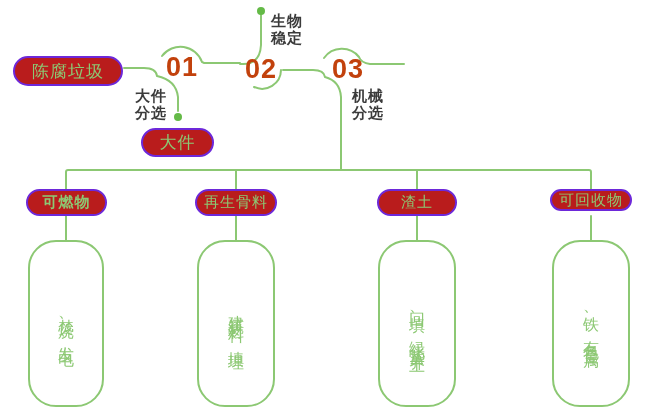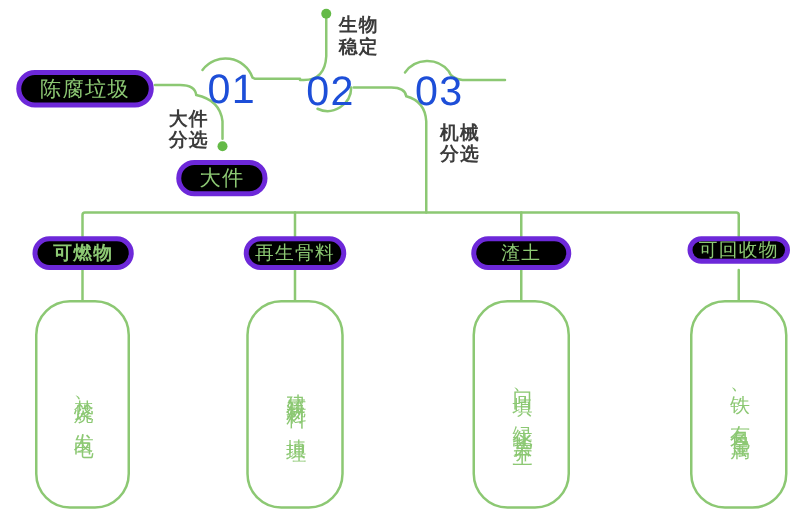--- a/index.html
+++ b/index.html
@@ -3,28 +3,28 @@
 <meta charset="utf-8">
 <style>
   html,body{margin:0;padding:0;background:#ffffff;}
   .stage{
     position:relative;width:648px;height:416px;background:#ffffff;overflow:hidden;
     font-family:"Liberation Sans","DejaVu Sans",sans-serif;
   }
   .stage svg{position:absolute;left:0;top:0;}
   .pill{
     position:absolute;box-sizing:border-box;
-    border:4px solid #6d28d9;border-radius:999px;
+    border:2px solid #6d28d9;border-radius:999px;
     color:#8CC873;display:flex;align-items:center;justify-content:center;
-    background:#000000;white-space:nowrap;
+    background:#b91c1c;white-space:nowrap;
   }
   .pill.big{font-size:17px;letter-spacing:1px;}
   .pill.small{font-size:15px;letter-spacing:1px;}
   .num{
-    position:absolute;color:#1d4ed8;font-size:33px;font-weight:400;
+    position:absolute;color:#c2410c;font-size:27px;font-weight:700;
     letter-spacing:1px;line-height:1;
   }
   .lbl{
     position:absolute;color:#3B3B3B;font-size:15px;line-height:17px;
     font-weight:700;letter-spacing:1px;
   }
   .lbl span{display:block;}
   .vbox{
     position:absolute;box-sizing:border-box;
     border:2px solid #8CC873;border-radius:28px;background:#ffffff;
@@ -75,21 +75,21 @@
   <div class="num" style="left:332px;top:56px;">03</div>
 
   <div class="lbl" style="left:135px;top:87px;">
     <span>大件</span>
     <span>分选</span>
   </div>
   <div class="lbl" style="left:271px;top:12px;">
     <span>生物</span>
     <span>稳定</span>
   </div>
-  <div class="lbl" style="left:352px;top:98px;">
+  <div class="lbl" style="left:352px;top:87px;">
     <span>机械</span>
     <span>分选</span>
   </div>
 
   <div class="pill big" style="left:141px;top:128px;width:73px;height:29px;">大件</div>
 
   <div class="pill small" style="left:26px;top:189px;width:81px;height:27px;font-weight:bold;">可燃物</div>
   <div class="pill small" style="left:195px;top:189px;width:82px;height:27px;">再生骨料</div>
   <div class="pill small" style="left:377px;top:189px;width:80px;height:27px;">渣土</div>
   <div class="pill small" style="left:550px;top:189px;width:82px;height:22px;">可回收物</div>

